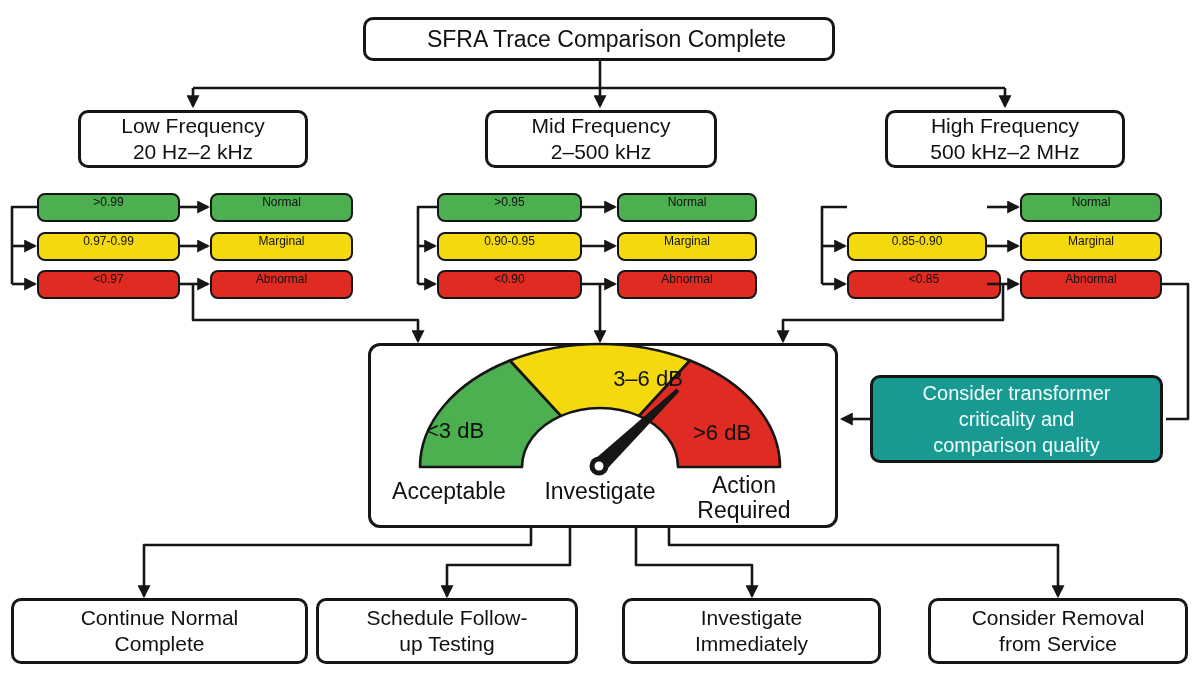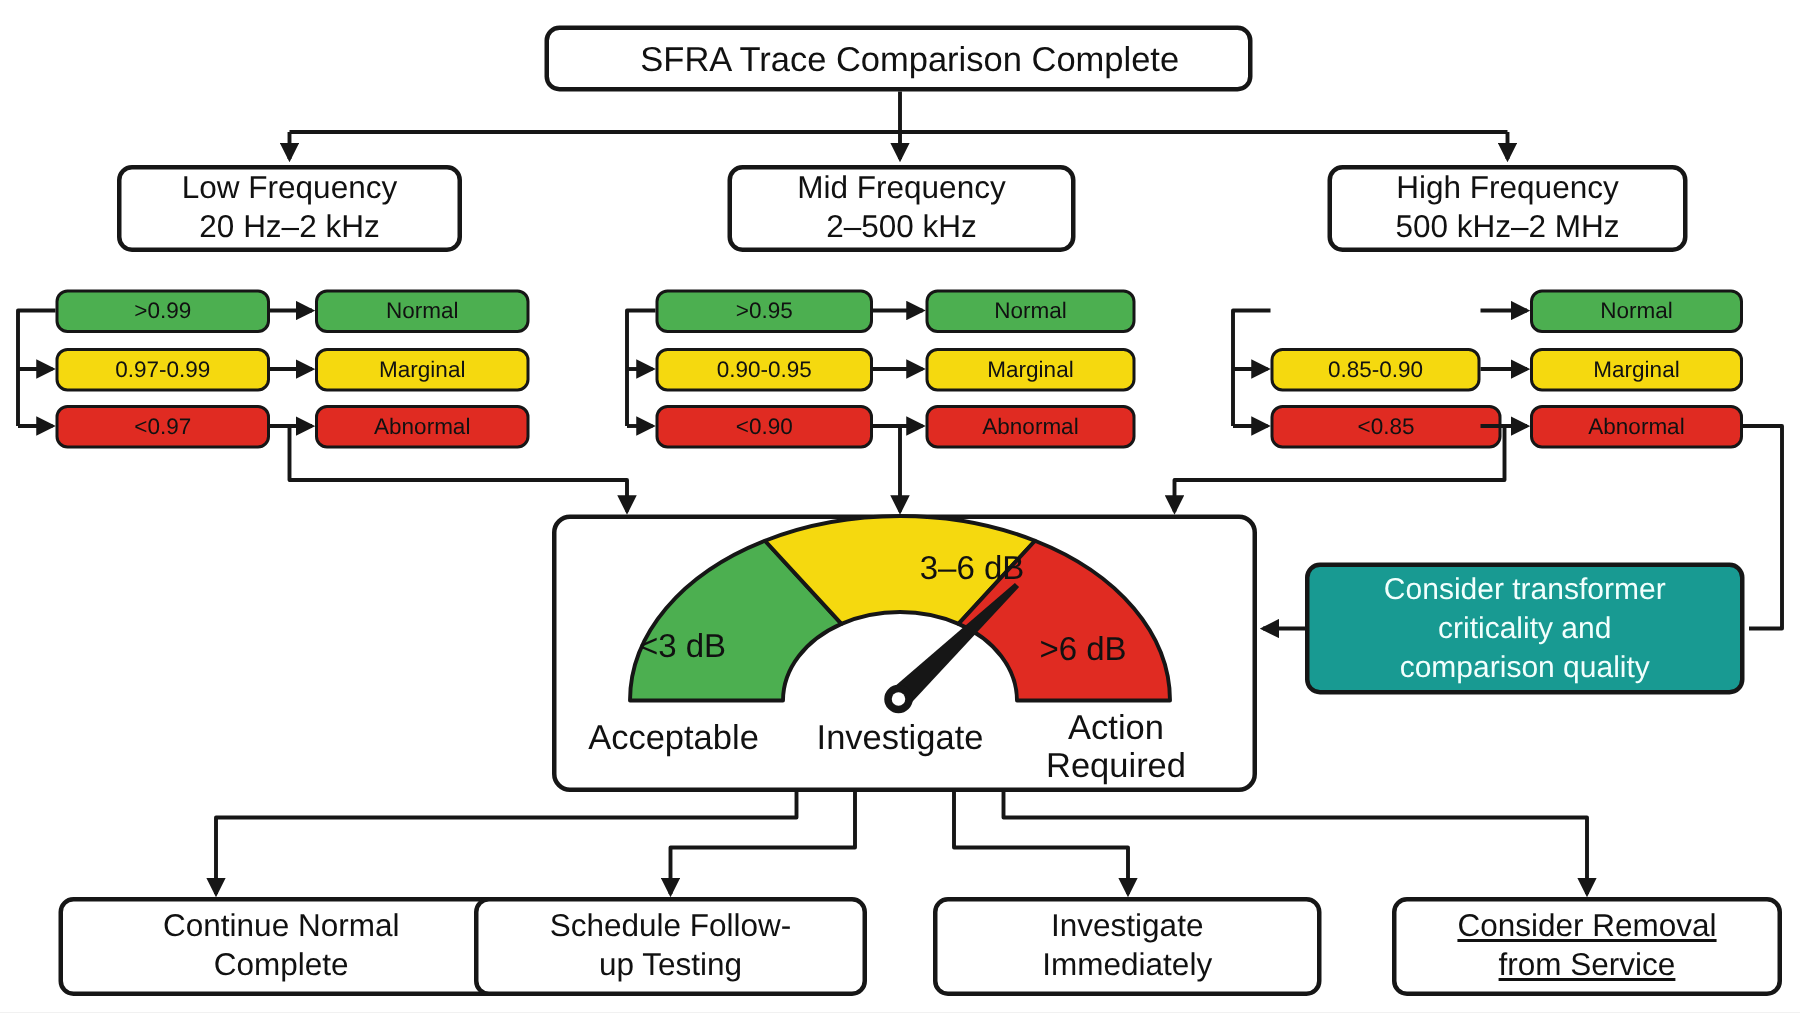--- a/index.html
+++ b/index.html
@@ -12,22 +12,22 @@
     border:3px solid #161616;border-radius:10px;
     display:flex;flex-direction:column;align-items:center;justify-content:center;
     text-align:center;z-index:1;line-height:1.22;
   }
   .title-box{font-size:23px;padding-left:15px;}
   .band-box{font-size:21px;}
   .outcome-box{font-size:21px;}
   .chip{
     position:absolute;box-sizing:border-box;
     border:2.6px solid #161616;border-radius:8px;
-    display:flex;align-items:center;justify-content:center;
-    font-size:15px;z-index:1;
+    display:flex;align-items:flex-start;justify-content:center;
+    font-size:12px;z-index:1;
   }
   .note-box{
     position:absolute;box-sizing:border-box;border:3px solid #161616;border-radius:10px;
     display:flex;flex-direction:column;align-items:center;justify-content:center;
     text-align:right;font-size:20px;color:#f2fffd;z-index:1;line-height:1.3;
   }
   svg.wires{position:absolute;left:0;top:0;z-index:2;pointer-events:none;}
   svg.wires path.wire{fill:none;stroke:#161616;stroke-width:2.6;stroke-linejoin:round;}
   svg.wires path.seg{stroke:#161616;stroke-width:2.6;stroke-linejoin:round;}
   .gauge-label{
@@ -190,30 +190,30 @@
     <div>Action</div>
     <div>Required</div>
   </div>
 
   <div class="note-box" style="left: 870px; top: 375px; width: 293px; height: 88px; background-color: rgb(24, 154, 146);">
     <div>Consider transformer</div>
     <div>criticality and</div>
     <div>comparison quality</div>
   </div>
 
-  <div class="box outcome-box" style="left:11px;top:598px;width:297px;height:66px;margin-left:28px;">
+  <div class="box outcome-box" style="left:11px;top:598px;width:297px;height:66px;">
     <div>Continue Normal</div>
     <div>Complete</div>
   </div>
   <div class="box outcome-box" style="left:316px;top:598px;width:262px;height:66px;">
     <div>Schedule Follow-</div>
     <div>up Testing</div>
   </div>
   <div class="box outcome-box" style="left:622px;top:598px;width:259px;height:66px;">
     <div>Investigate</div>
     <div>Immediately</div>
   </div>
-  <div class="box outcome-box" style="left:928px;top:598px;width:260px;height:66px;text-decoration:underline;">
+  <div class="box outcome-box" style="left:928px;top:598px;width:260px;height:66px;">
     <div>Consider Removal</div>
     <div>from Service</div>
   </div>
 
 </div>
 
 </body></html>

